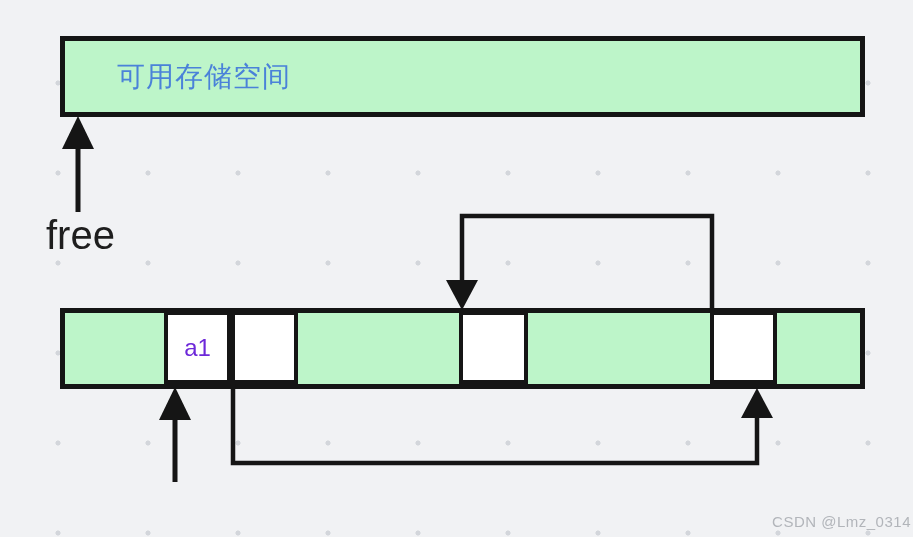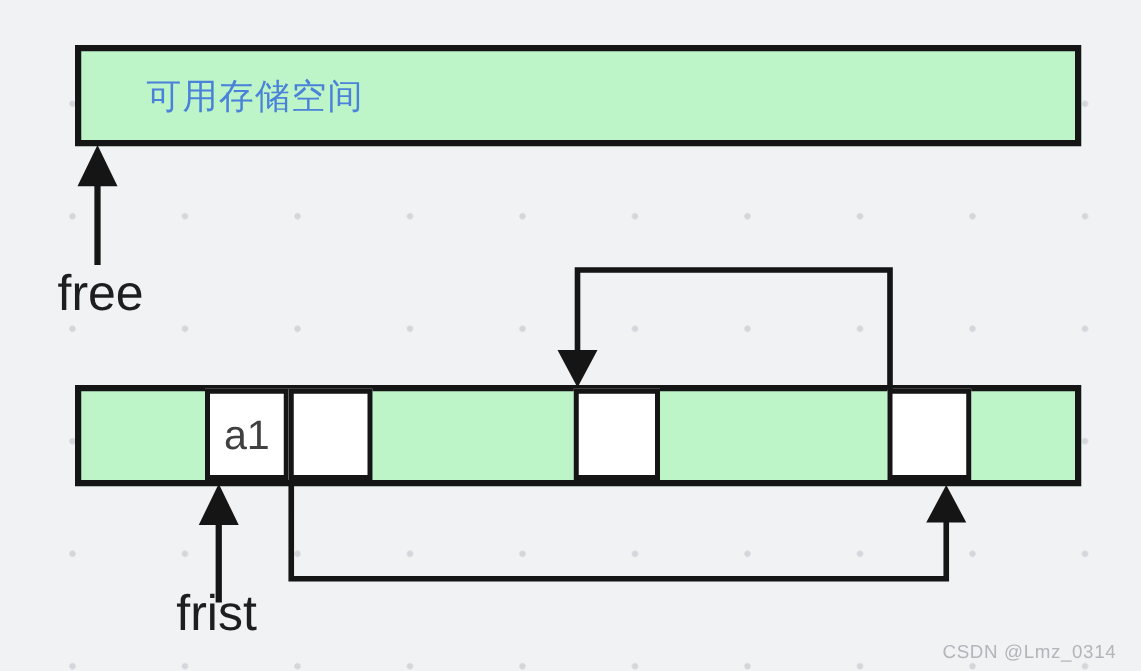--- a/index.html
+++ b/index.html
@@ -34,42 +34,42 @@
     white-space:nowrap;
   }
   .cell{
     position:absolute;
     top:311px;height:73px;
     background:#ffffff;
     border:4px solid #151515;
     box-sizing:border-box;
     z-index:2;
     display:flex;align-items:center;justify-content:center;
-    font-size:33px;color:#404040;
+    font-size:24px;color:#6d28d9;
   }
   .cell.a1-data{left:164px;width:67px;}
   .cell.a1-ptr {left:231px;width:67px;}
   .cell.a3-data{left:393px;width:66px;}
   .cell.a3-ptr {left:459px;width:69px;}
   .cell.a2-data{left:643px;width:67px;}
   .cell.a2-ptr {left:710px;width:67px;}
   .arrow-layer{
     position:absolute;left:0;top:0;width:913px;height:537px;
     z-index:3;pointer-events:none;
   }
   .ptr-label{
     position:absolute;
     z-index:4;
     font-size:40px;
     color:#1e1e1e;
   }
   .free-label{left:46px;top:213px;}
   .frist-label{left:141px;top:469px;}
   .watermark{
-    position:absolute;right:20px;bottom:7px;
+    position:absolute;right:2px;bottom:7px;
     z-index:4;
     font-size:15px;color:#b2b5ba;
     letter-spacing:0.5px;
   }
 </style>
 </head>
 <body>
 
 <div class="canvas">
 
@@ -103,17 +103,16 @@
       <polygon points="462,310 446,280 478,280" fill="#151515"></polygon>
     </g>
 
     <g>
       <path d="M233,384 L233,463 L757,463 L757,416" fill="none" stroke="#151515" stroke-width="4.5" stroke-linejoin="miter"></path>
       <polygon points="757,388 741,418 773,418" fill="#151515"></polygon>
     </g>
   </svg>
 
   <div class="ptr-label free-label">free</div>
-  <div class="ptr-label frist-label">frist</div>
 
   <div class="watermark">CSDN @Lmz_0314</div>
 
 </div>
 
 </body></html>

